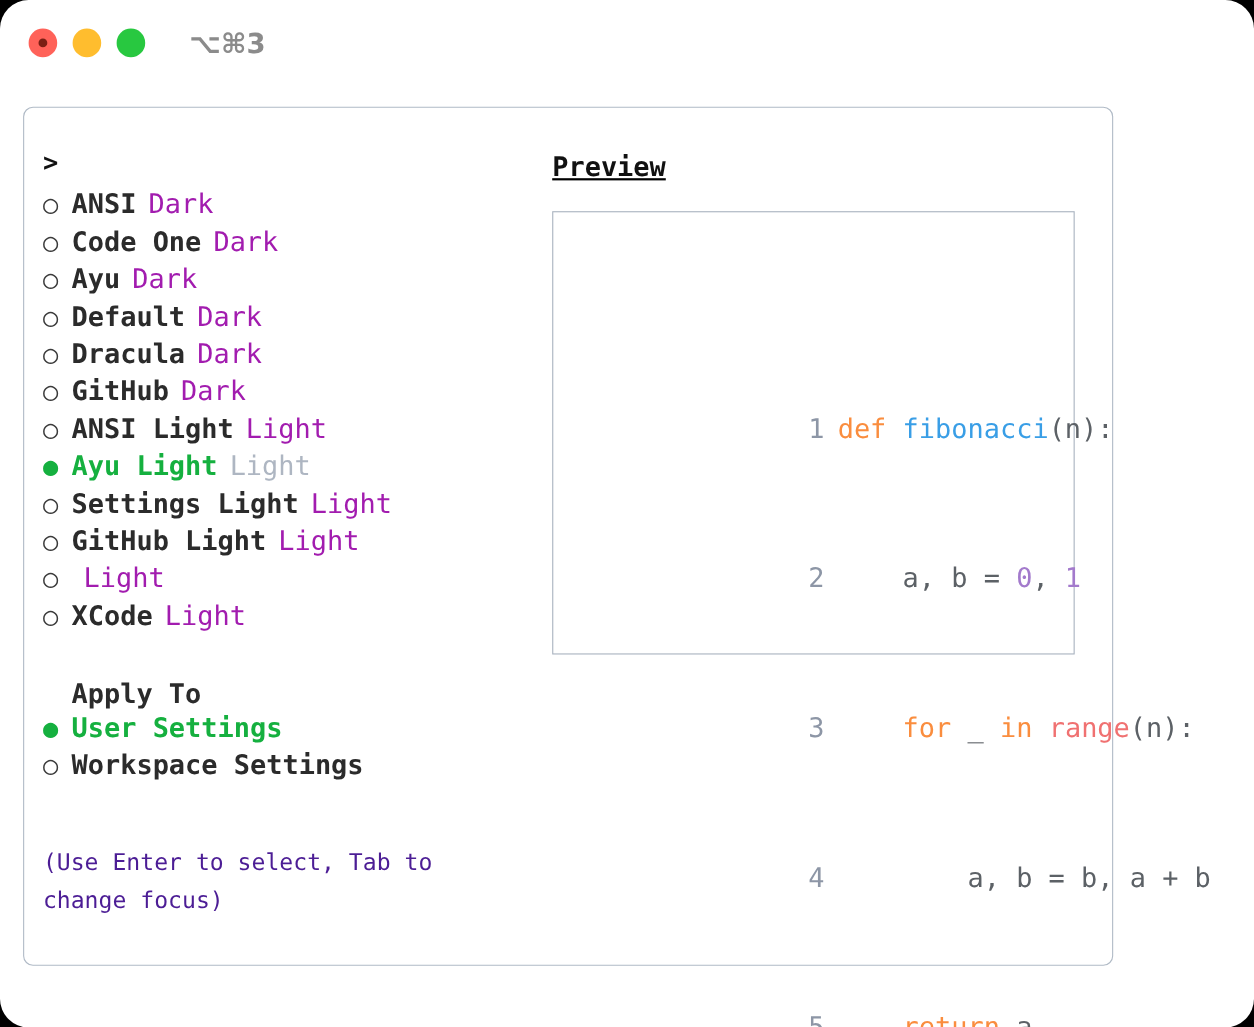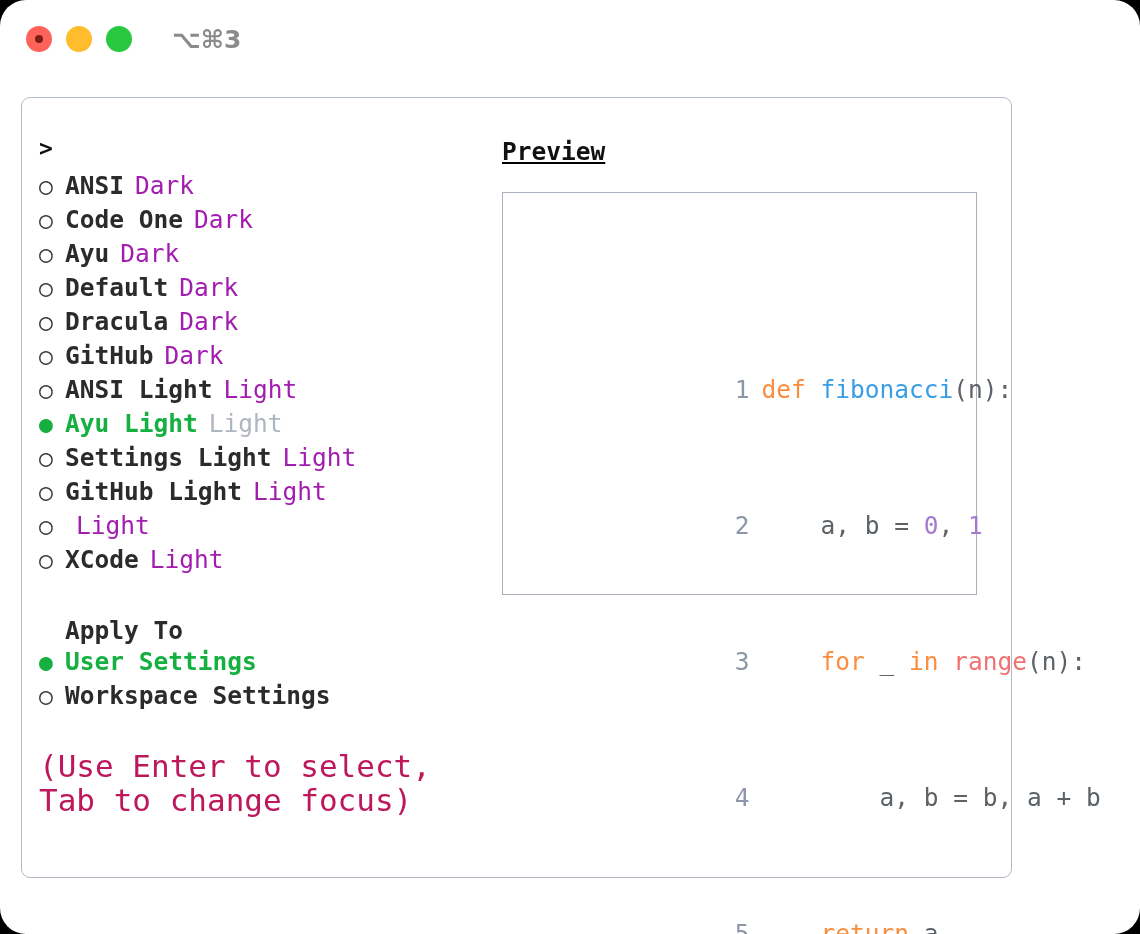--- a/index.html
+++ b/index.html
@@ -133,23 +133,23 @@
 
   .apply-head {
     display: flex;
     align-items: center;
     height: 34px;
     font-size: 24.5px;
   }
   .apply-head .label { font-weight: 700; color: #2b2b2b; }
 
   .hint {
-    margin-top: 34px;
-    font-size: 31px;
-    color: #be185d;
+    margin-top: 52px;
+    font-size: 21px;
+    color: #4c1d95;
     line-height: 34px;
     width: 420px;
   }
 
   
   .right-col {
     position: absolute;
     left: 480px;
     top: 39px;
     width: 490px;

